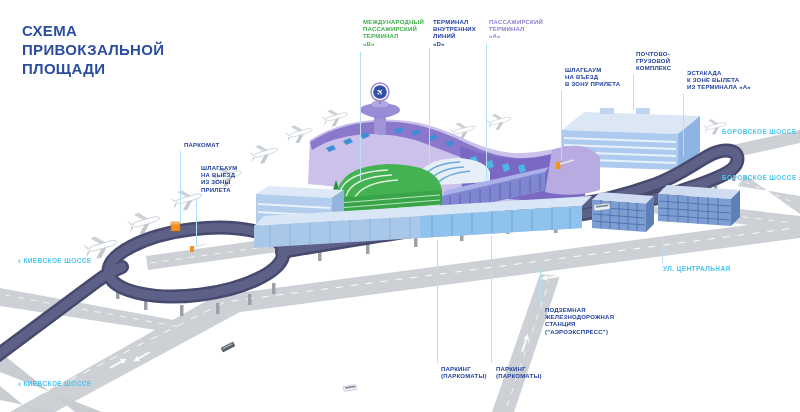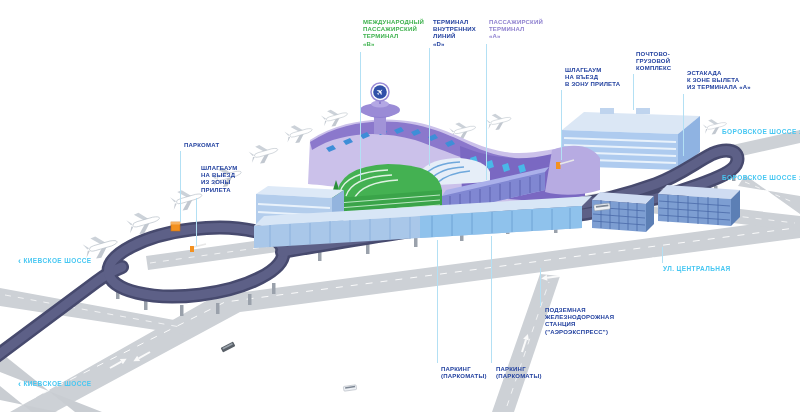--- a/index.html
+++ b/index.html
@@ -296,20 +296,23 @@
   <div class="leader" style="left:561px;top:90px;height:70px;"></div>
   <div class="leader" style="left:633px;top:74px;height:36px;"></div>
   <div class="leader" style="left:683px;top:94px;height:62px;"></div>
   <div class="leader" style="left:180px;top:151px;height:71px;"></div>
   <div class="leader" style="left:196px;top:198px;height:48px;"></div>
   <div class="leader" style="left:437px;top:240px;height:123px;"></div>
   <div class="leader" style="left:491px;top:236px;height:127px;"></div>
   <div class="leader" style="left:540px;top:268px;height:38px;"></div>
   <div class="leader" style="left:662px;top:247px;height:16px;"></div>
 
+  <div class="title">СХЕМА
+ПРИВОКЗАЛЬНОЙ
+ПЛОЩАДИ</div>
 
   <div class="lbl green" style="left:363px;top:19px;">МЕЖДУНАРОДНЫЙ
 ПАССАЖИРСКИЙ
 ТЕРМИНАЛ
 «B»</div>
   <div class="lbl" style="left:433px;top:19px;">ТЕРМИНАЛ
 ВНУТРЕННИХ
 ЛИНИЙ
 «D»</div>
   <div class="lbl purple" style="left:489px;top:19px;">ПАССАЖИРСКИЙ

